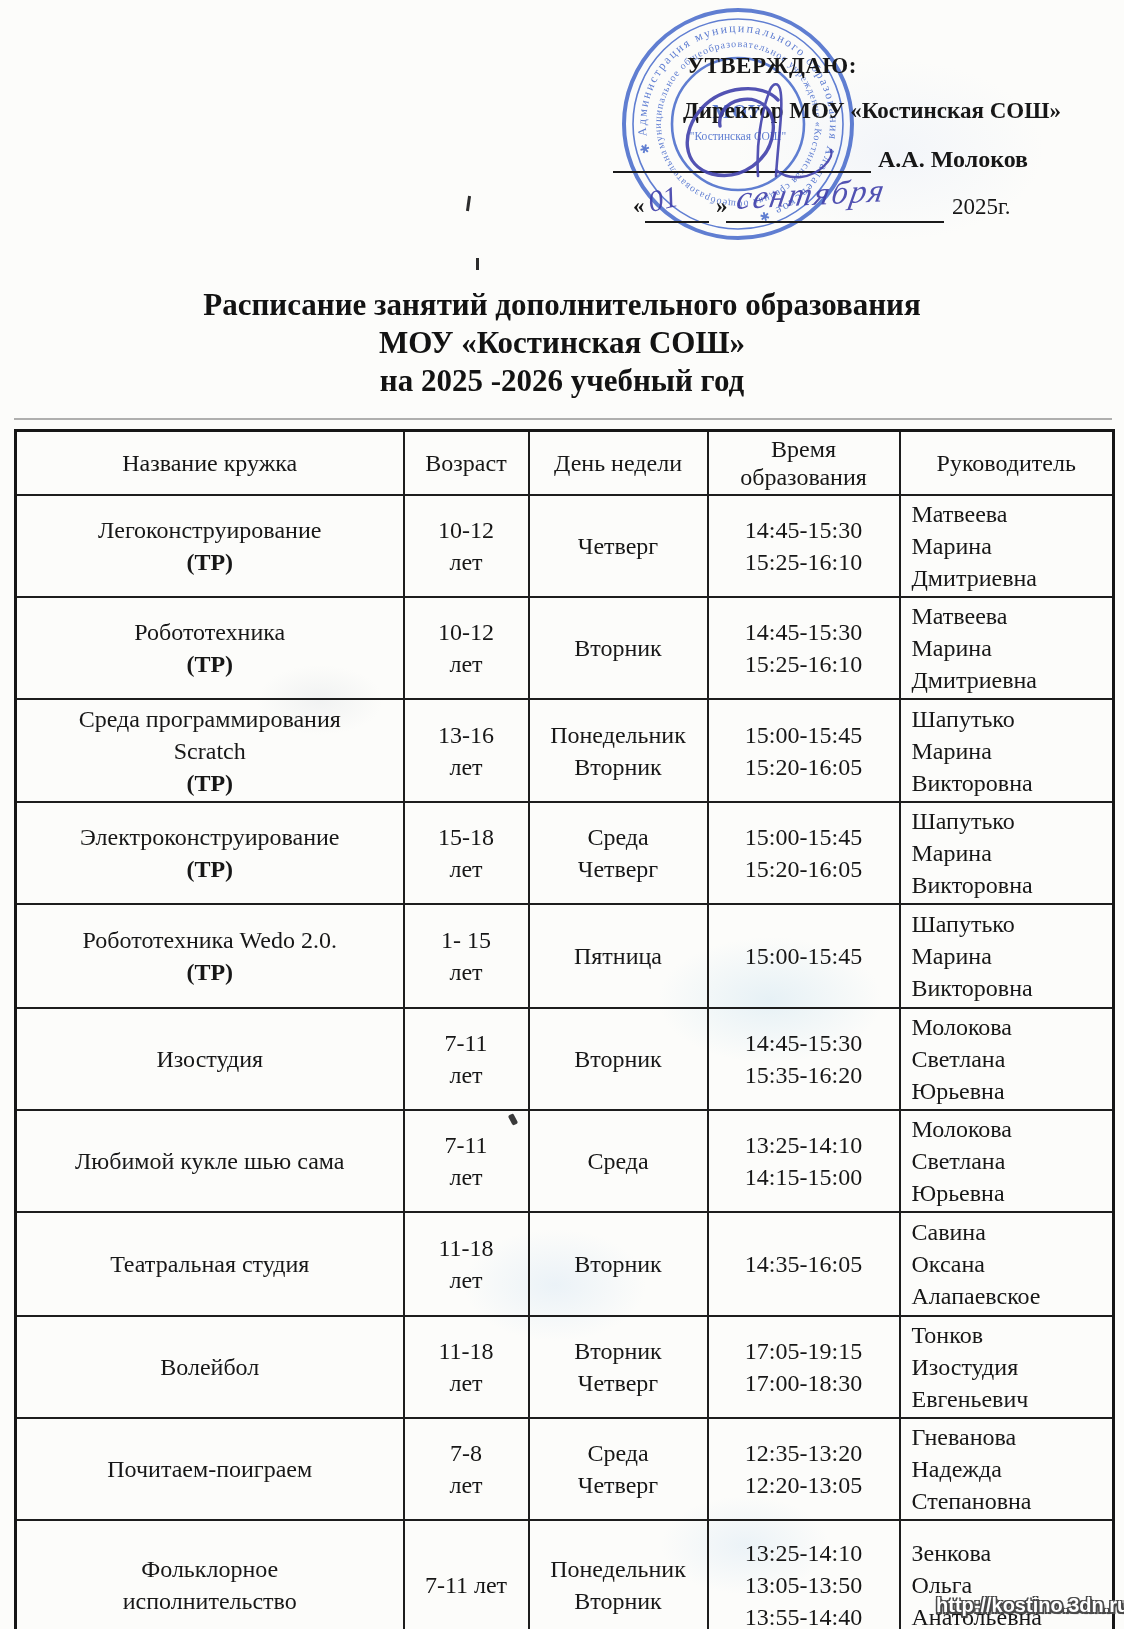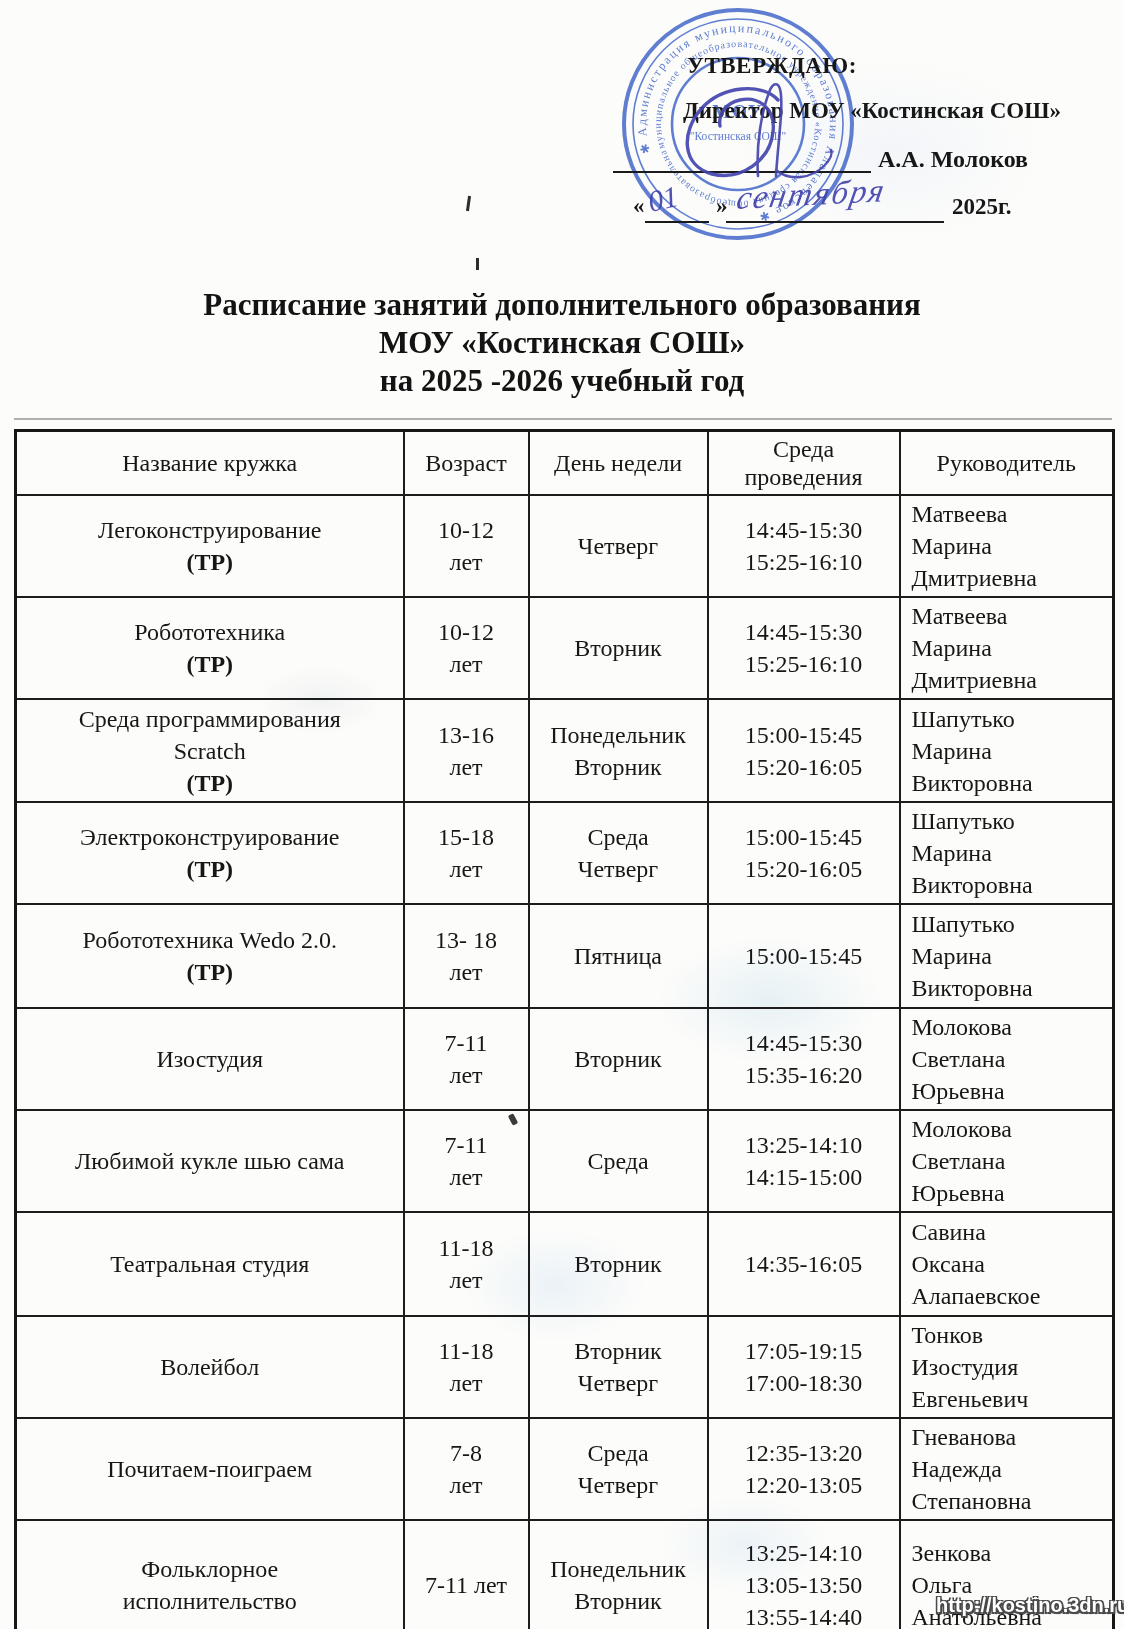--- a/index.html
+++ b/index.html
@@ -22,21 +22,21 @@
   
   .appr-heading{position:absolute;left:687px;top:53px;font-weight:bold;font-size:23px;letter-spacing:.5px;z-index:2;}
   .appr-director{position:absolute;left:683px;top:98px;font-weight:bold;font-size:23px;z-index:2;white-space:nowrap;}
   .sig-underline{position:absolute;left:613px;top:171px;width:258px;border-bottom:2px solid #1a1a1a;z-index:2;}
   .appr-name{position:absolute;left:878px;top:146px;font-weight:bold;font-size:24px;z-index:2;white-space:nowrap;}
   .date-q{position:absolute;top:193px;font-weight:bold;font-size:23px;z-index:2;}
   .q-open{left:633px;}
   .q-close{left:716px;}
   .date-ul-1{position:absolute;left:645px;top:221px;width:64px;border-bottom:2px solid #1a1a1a;z-index:2;}
   .date-ul-2{position:absolute;left:726px;top:221px;width:218px;border-bottom:2px solid #1a1a1a;z-index:2;}
-  .date-year{position:absolute;left:952px;top:194px;font-weight:bold;font-size:23px;z-index:2;}
+  .date-year{position:absolute;left:952px;top:194px;font-weight:normal;font-size:23px;z-index:2;}
   .hand{color:#4040ab;font-style:italic;z-index:3;opacity:.9;}
   .hand-day{position:absolute;left:648px;top:182px;font-size:30px;transform:rotate(-12deg);}
   .hand-month{position:absolute;left:737px;top:176px;font-size:33px;letter-spacing:2px;transform:rotate(-3deg) skewX(-13deg);}
   .stamp-svg{position:absolute;left:598px;top:0px;z-index:1;opacity:.82;}
   .sign-svg{position:absolute;left:610px;top:80px;z-index:3;opacity:.92;}
 
   
   .doc-title{position:absolute;left:0;top:286px;width:1124px;text-align:center;
     font-weight:bold;font-size:31px;line-height:38px;color:#131313;z-index:2;}
 
@@ -143,21 +143,21 @@
         <col style="width:125px">
         <col style="width:179px">
       <col style="width:192px">
         <col style="width:214px">
     </colgroup>
     <thead>
       <tr>
         <th>Название кружка</th>
         <th>Возраст</th>
         <th>День недели</th>
-        <th>Среда проведения</th>
+        <th>Время образования</th>
         <th>Руководитель</th>
       </tr>
     </thead>
     <tbody id="schedule-body">
         <tr>
           <td class="col-name">
             <div class="line">Легоконструирование</div>
             <div class="tag">(ТР)</div>
           </td>
           <td class="col-age">
@@ -245,21 +245,21 @@
             <div class="line">Марина</div>
             <div class="line">Викторовна</div>
           </td>
         </tr>
         <tr>
           <td class="col-name">
             <div class="line">Робототехника Wedo 2.0.</div>
             <div class="tag">(ТР)</div>
           </td>
           <td class="col-age">
-            <div class="line">13- 18</div>
+            <div class="line">1- 15</div>
             <div class="line">лет</div>
           </td>
           <td class="col-day">
             <div class="line">Пятница</div>
           </td>
           <td class="col-time">
             <div class="line">15:00-15:45</div>
           </td>
           <td class="col-leader">
             <div class="line">Шапутько</div>

